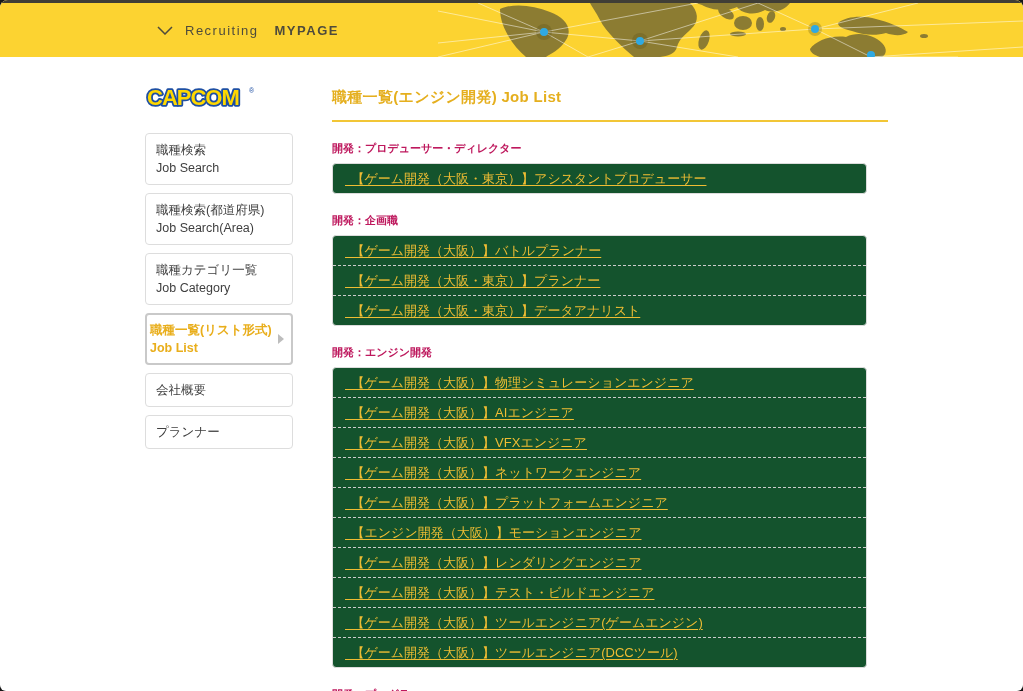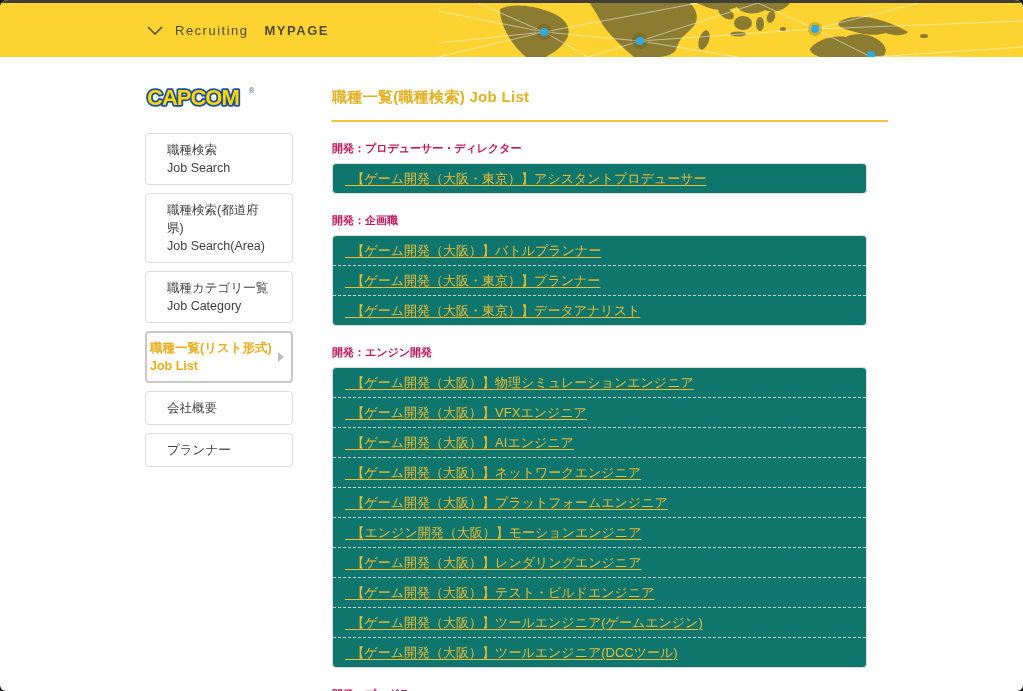--- a/index.html
+++ b/index.html
@@ -2,40 +2,40 @@
 <html><head>
 <meta charset="utf-8">
 <style>
   html,body{margin:0;padding:0;background:#161616;}
   body{width:1023px;height:691px;overflow:hidden;font-family:"Liberation Sans","DejaVu Sans",sans-serif;}
   .page{width:1023px;height:691px;background:#fff;border-radius:8px 8px 6px 6px;overflow:hidden;position:relative;}
 
   
   header{height:57px;background:#FCD331;position:relative;border-top:3px solid #403E36;box-sizing:border-box;overflow:hidden;}
   .map-svg{position:absolute;right:0;top:0;height:54px;width:585px;display:block;}
-  .brand{position:absolute;left:147px;top:0;height:54px;display:flex;align-items:center;gap:12px;color:#4E4B3C;font-size:13px;letter-spacing:1.5px;cursor:pointer;}
+  .brand{position:absolute;left:157px;top:0;height:54px;display:flex;align-items:center;gap:12px;color:#4E4B3C;font-size:13px;letter-spacing:1.5px;cursor:pointer;}
   .brand .mypage{font-weight:bold;margin-left:4px;}
   .chev{display:block;}
 
   
   .content{display:flex;padding:27px 0 0 145px;box-sizing:border-box;}
   aside{width:148px;flex:0 0 148px;}
   .logo-row{height:26px;margin-bottom:23px;}
   nav{display:flex;flex-direction:column;gap:8px;}
-  .nav-item{border:1px solid #DDDDDD;border-radius:4px;padding:7px 21px;font-size:12.5px;color:#3F3F3F;line-height:18px;position:relative;background:#fff;cursor:pointer;}
+  .nav-item{border:1px solid #DDDDDD;border-radius:4px;padding:7px 10px;font-size:12.5px;color:#3F3F3F;line-height:18px;position:relative;background:#fff;cursor:pointer;}
   .nav-item.active{border:2px solid #C9C9C9;padding:6px 3px;color:#E9AE1B;font-weight:bold;}
   .nav-item .arrow{display:none;position:absolute;right:7px;top:50%;transform:translateY(-50%);width:0;height:0;border-left:6px solid #BDBDBD;border-top:5px solid transparent;border-bottom:5px solid transparent;}
   .nav-item.active .arrow{display:block;}
 
   main{margin-left:39px;width:556px;}
   .page-title{font-size:15px;font-weight:bold;color:#E5AF1E;margin:0;line-height:26px;letter-spacing:.3px;}
   .title-rule{height:2px;background:#F2C636;border:0;margin:10px 0 0 0;width:556px;}
   section{margin-top:18px;}
   .sec-heading{font-size:11px;font-weight:bold;color:#be185d;margin:0 0 7px 0;line-height:16px;}
-  .jobbox{width:535px;border:1px solid #DCDCDC;border-radius:4px;background:#0f766e;box-sizing:border-box;}
+  .jobbox{width:535px;border:1px solid #DCDCDC;border-radius:4px;background:#14532d;box-sizing:border-box;}
   .jobrow{padding:7px 12px;line-height:14px;}
   .jobrow + .jobrow{border-top:1px dashed #CCCCCC;}
   .jobrow a{color:#EFBD33;font-size:13px;text-decoration:underline;text-underline-offset:2px;text-decoration-thickness:1px;cursor:pointer;}
 </style>
 </head>
 <body>
 
 <div class="page">
 
   <header>
@@ -134,21 +134,21 @@
 
   </div>
           <div class="nav-item">
     <div>プランナー</div>
 
   </div>
         </nav>
     </aside>
 
     <main>
-      <h1 class="page-title">職種一覧(職種検索) Job List</h1>
+      <h1 class="page-title">職種一覧(エンジン開発) Job List</h1>
       <hr class="title-rule">
       <div id="sections-root">
           <section>
     <h2 class="sec-heading">開発：プロデューサー・ディレクター</h2>
     <div class="jobbox">
               <div class="jobrow">
     <a> 【ゲーム開発（大阪・東京）】アシスタントプロデューサー</a>
   </div>
             </div>
   </section>
@@ -166,24 +166,24 @@
   </div>
             </div>
   </section>
           <section>
     <h2 class="sec-heading">開発：エンジン開発</h2>
     <div class="jobbox">
               <div class="jobrow">
     <a> 【ゲーム開発（大阪）】物理シミュレーションエンジニア</a>
   </div>
               <div class="jobrow">
+    <a> 【ゲーム開発（大阪）】AIエンジニア</a>
+  </div>
+              <div class="jobrow">
     <a> 【ゲーム開発（大阪）】VFXエンジニア</a>
-  </div>
-              <div class="jobrow">
-    <a> 【ゲーム開発（大阪）】AIエンジニア</a>
   </div>
               <div class="jobrow">
     <a> 【ゲーム開発（大阪）】ネットワークエンジニア</a>
   </div>
               <div class="jobrow">
     <a> 【ゲーム開発（大阪）】プラットフォームエンジニア</a>
   </div>
               <div class="jobrow">
     <a> 【エンジン開発（大阪）】モーションエンジニア</a>
   </div>

